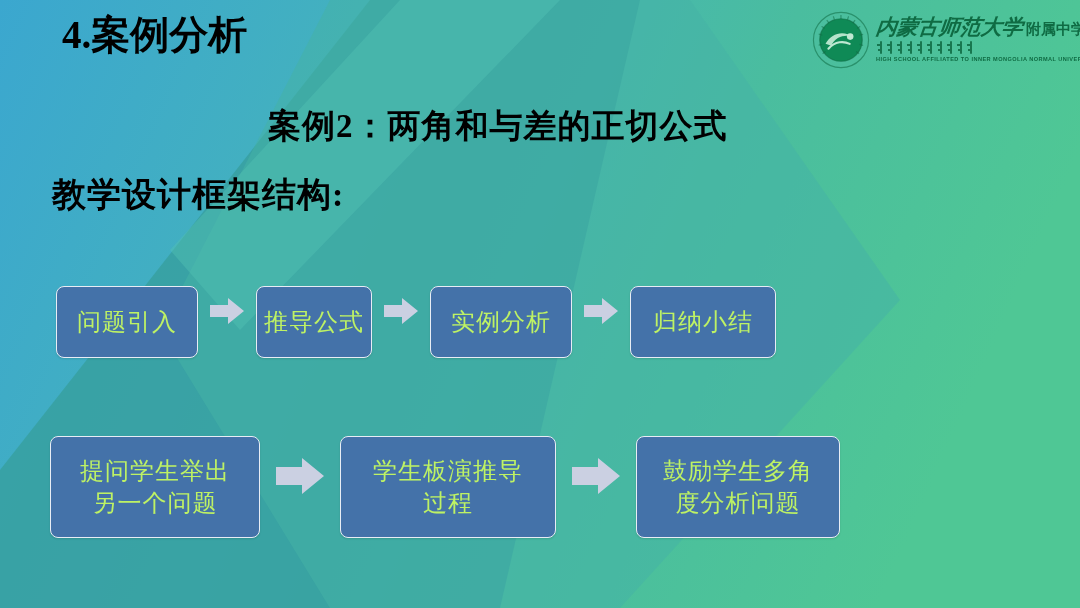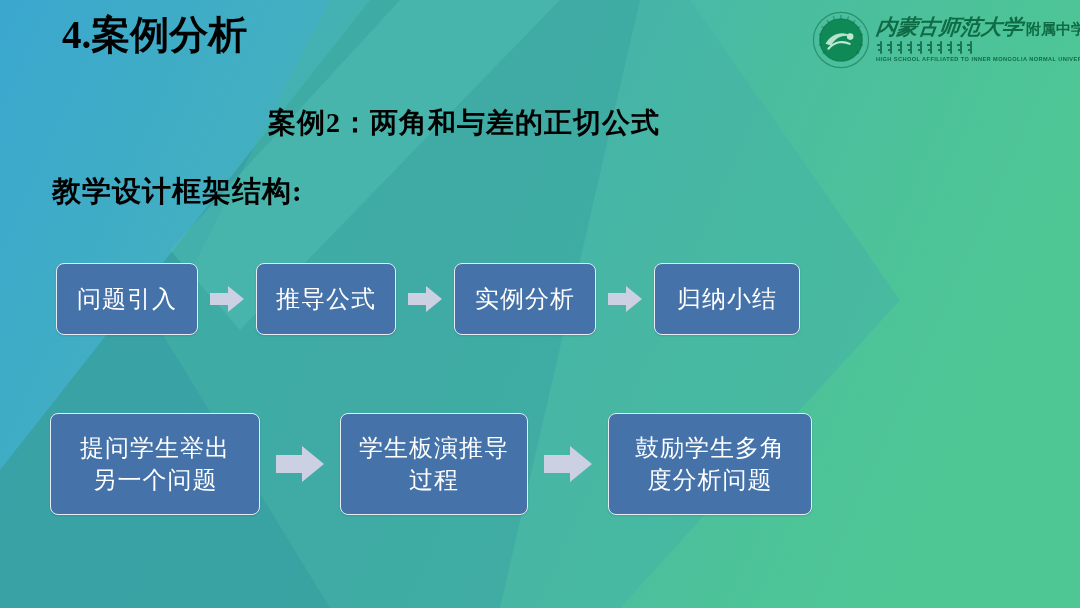--- a/index.html
+++ b/index.html
@@ -120,32 +120,32 @@
     font-weight: 700;
     color: #000000;
     letter-spacing: 0px;
     white-space: nowrap;
     font-family: "Liberation Serif", "DejaVu Serif", serif;
   }
   .case-title {
     position: absolute;
     left: 268px;
     top: 104px;
-    font-size: 28px;
+    font-size: 33px;
     font-weight: 700;
     color: #000000;
     letter-spacing: 1px;
     white-space: nowrap;
     font-family: "Liberation Serif", "DejaVu Serif", serif;
   }
   .section-label {
     position: absolute;
     left: 52px;
     top: 172px;
-    font-size: 29px;
+    font-size: 34px;
     font-weight: 700;
     color: #000000;
     letter-spacing: 1px;
     white-space: nowrap;
     font-family: "Liberation Serif", "DejaVu Serif", serif;
   }
 
   
   .flow-row {
     position: absolute;
@@ -153,46 +153,47 @@
     align-items: center;
   }
   #flow-row-1 { left: 56px; top: 263px; }
   #flow-row-2 { left: 50px; top: 413px; }
 
   .flow-box {
     box-sizing: border-box;
     background: #4472a9;
     border: 1.6px solid #e8edf5;
     border-radius: 8px;
-    color: #ffffff;
+    color: #bef264;
     display: flex;
     align-items: center;
     justify-content: center;
     text-align: center;
     font-family: "Liberation Serif", "DejaVu Serif", serif;
     letter-spacing: 1px;
     box-shadow: 0 1px 2px rgba(0,0,0,.12);
     white-space: pre-line;
+    margin-top: 23px;
   }
   #flow-row-1 .flow-box {
     height: 72px;
     font-size: 24px;
     line-height: 1.25;
   }
   #flow-row-2 .flow-box {
     height: 102px;
     font-size: 24px;
     line-height: 1.35;
   }
   .fb-w1 { width: 142px; }
-  .fb-w2 { width: 140px; }
+  .fb-w2 { width: 116px; }
   .fb-w3 { width: 142px; }
   .fb-w4 { width: 146px; }
   .fb-r2a { width: 210px; }
-  .fb-r2b { width: 188px; }
+  .fb-r2b { width: 216px; }
   .fb-r2c { width: 204px; }
 
   .arrow {
     flex: 0 0 auto;
     display: block;
   }
   #flow-row-1 .arrow { width: 34px; height: 30px; margin: 0 12px; }
   #flow-row-2 .arrow { width: 48px; height: 42px; margin: 0 16px; }
   .arrow svg { display: block; width: 100%; height: 100%; }
 </style>

